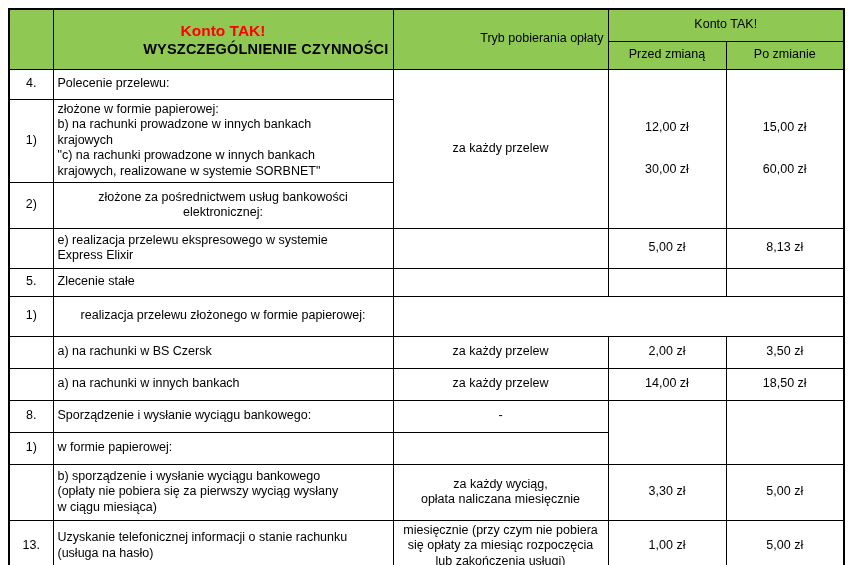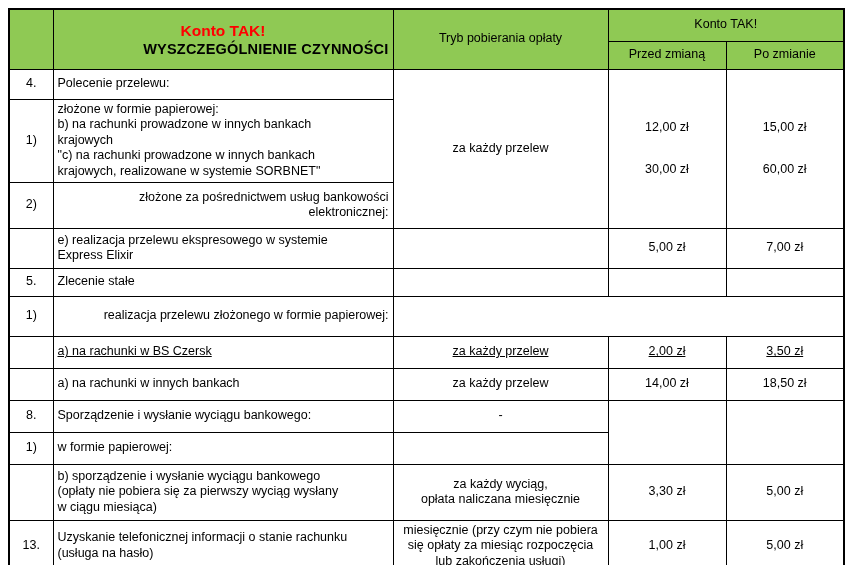--- a/index.html
+++ b/index.html
@@ -63,30 +63,30 @@
     display: block;
   }
   .title-black {
     color: #000000;
     font-weight: bold;
     font-size: 14.5px;
     display: block;
     letter-spacing: .2px;
     text-align: right;
   }
-  .hdr-mode { font-size: 14px; }
+  .hdr-mode { font-size: 14px; text-align: right; }
   .hdr-konto { font-size: 12.5px; }
   .hdr-sub { font-size: 12.5px; }
 
   
   .num      { text-align: center; font-weight: bold; font-size: 12.5px; vertical-align: top; padding-top: 3px; }
   .num-mid  { text-align: center; font-weight: bold; font-size: 12.5px; vertical-align: middle; }
   .desc     { text-align: left; vertical-align: middle; }
   .desc-top { text-align: left; vertical-align: top; padding-top: 3px; }
-  .desc-bot { text-align: right; vertical-align: bottom; padding-bottom: 3px; }
+  .desc-bot { text-align: center; vertical-align: bottom; padding-bottom: 3px; }
   .bold     { font-weight: bold; }
   .amt      { text-align: center; vertical-align: middle; font-size: 12.5px; }
   .mode     { text-align: center; vertical-align: middle; font-size: 12.5px; }
   .stack    { display: block; }
   .sp-bot   { padding-bottom: 26px; }
   .nowrapline { white-space: pre-line; }
 </style>
 </head>
 <body>
 
@@ -144,38 +144,38 @@
         <td class="desc-bot nowrapline">złożone za pośrednictwem usług bankowości
 elektronicznej:</td>
       </tr>
 
       <tr style="height:40px;">
         <td class="num"></td>
         <td class="desc nowrapline">e) realizacja przelewu ekspresowego w systemie
 Express Elixir</td>
         <td class="mode"></td>
         <td class="amt">5,00 zł</td>
-        <td class="amt">7,00 zł</td>
+        <td class="amt">8,13 zł</td>
       </tr>
 
       <tr style="height:28px;">
         <td class="num">5.</td>
         <td class="desc-top bold">Zlecenie stałe</td>
         <td class="mode"></td>
         <td class="amt"></td>
         <td class="amt"></td>
       </tr>
 
       <tr style="height:40px;">
         <td class="num">1)</td>
         <td class="desc-bot">realizacja przelewu złożonego w formie papierowej:</td>
         <td class="mode" colspan="3"></td>
       </tr>
 
-      <tr style="height:32px;text-decoration:underline;">
+      <tr style="height:32px;">
         <td class="num-mid"></td>
         <td class="desc">a) na rachunki w BS Czersk</td>
         <td class="mode">za każdy przelew</td>
         <td class="amt">2,00 zł</td>
         <td class="amt">3,50 zł</td>
       </tr>
 
       <tr style="height:32px;padding-left:40px;">
         <td class="num-mid"></td>
         <td class="desc">a) na rachunki w innych bankach</td>

